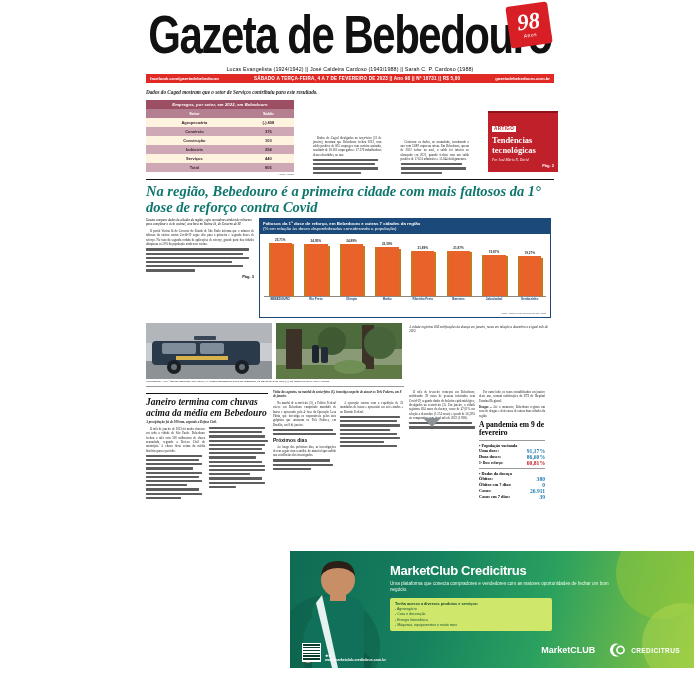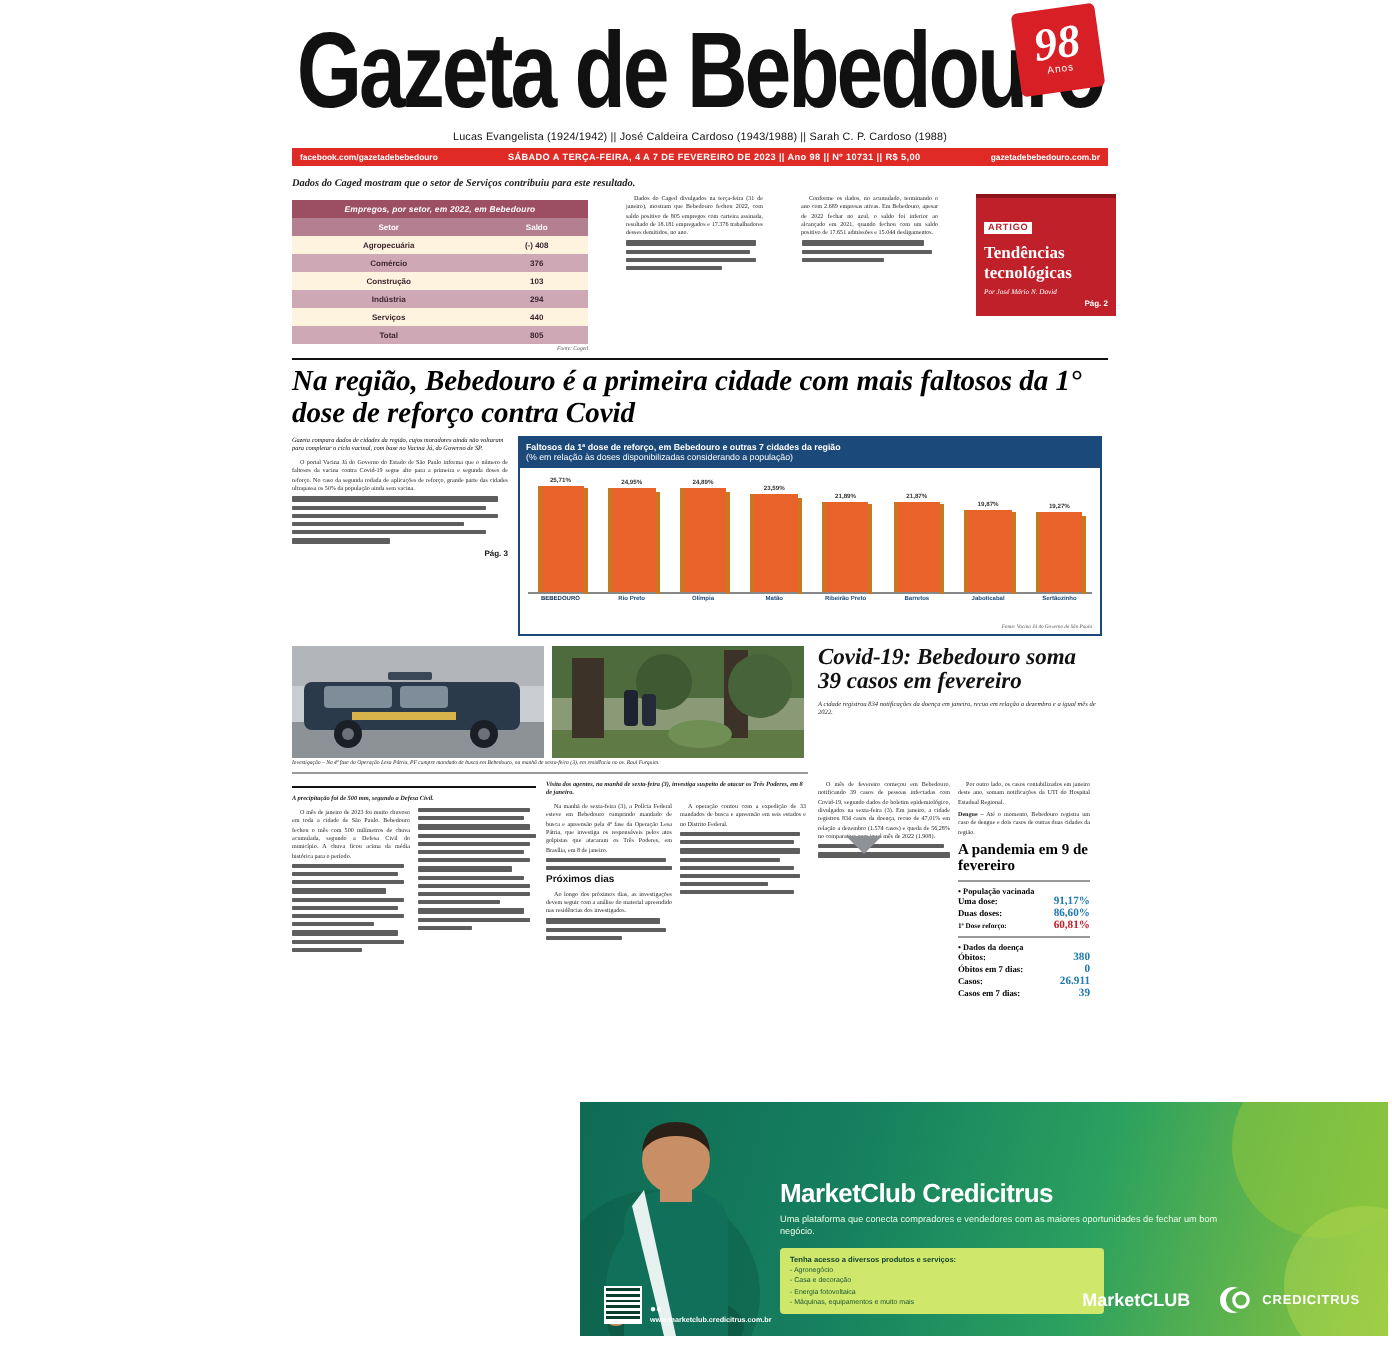--- a/index.html
+++ b/index.html
@@ -47,21 +47,21 @@
 
   
   .artbox{width:62px;background:#c0202a;color:#fff;padding:3px 4px 4px 4px;margin-bottom:4px;border-top:2px solid #8d1219;}
   .artbox .kicker{font-family:"Liberation Sans",sans-serif;font-size:4.6px;font-weight:bold;background:#fff;color:#c0202a;
     display:inline-block;padding:.5px 2px;letter-spacing:.4px;}
   .artbox h3{font-family:"Liberation Serif",serif;font-size:8.5px;line-height:9.5px;margin:2px 0 0 0;font-weight:bold;}
   .artbox .by{font-size:3.6px;font-style:italic;margin-top:2.5px;}
   .artbox .pg{font-family:"Liberation Sans",sans-serif;font-size:4px;font-weight:bold;text-align:right;margin-top:1px;}
 
   
-  .sec2 h2{font-family:"Liberation Serif",serif;font-style:italic;font-weight:bold;font-size:14.5px;line-height:16px;margin:0;color:#000000;}
+  .sec2 h2{font-family:"Liberation Serif",serif;font-style:italic;font-weight:bold;font-size:14.5px;line-height:16px;margin:0;color:#0f766e;}
 
   
   .chart{border:1px solid #1b4a7a;background:#fff;}
   .chart-hd{background:#1b4a7a;color:#fff;font-family:"Liberation Sans",sans-serif;font-size:4.4px;
     font-weight:bold;padding:2px 3px;line-height:5.6px;}
   .chart-body{position:relative;height:74px;padding:4px 4px 0 4px;}
   .bars{display:flex;align-items:flex-end;justify-content:space-between;height:58px;border-bottom:.6px solid #888;}
   .bar-wrap{width:11.5%;display:flex;flex-direction:column;align-items:center;justify-content:flex-end;height:100%;}
   .bar-val{font-family:"Liberation Sans",sans-serif;font-size:3.1px;font-weight:bold;color:#333;margin-bottom:1px;}
   .bar{width:72%;background:#e8622a;position:relative;box-shadow:2px 0 0 0 #c8781f inset;}
@@ -86,21 +86,21 @@
   .stat-row .v.red{color:#c0202a;}
 
   
   .pfhead{font-family:"Liberation Sans",sans-serif;font-weight:bold;font-size:8.6px;line-height:9.6px;color:#111;}
   .pfsub{font-style:italic;font-size:3.2px;line-height:4px;color:#222;}
   .subhead{font-family:"Liberation Serif",serif;font-style:italic;font-weight:bold;font-size:9.5px;line-height:10.5px;color:#111;}
   .kicker2{font-family:"Liberation Sans",sans-serif;font-weight:bold;font-size:4.6px;color:#111;}
 
   
   .ad{position:relative;overflow:hidden;background:linear-gradient(105deg,#0f6b54 0%,#16805f 34%,#2aa05f 62%,#8fc63d 100%);}
-  .ad-title{font-family:"Liberation Sans",sans-serif;font-weight:bold;color:#fff;font-size:13px;letter-spacing:-.3px;margin-top:26px;}
+  .ad-title{font-family:"Liberation Sans",sans-serif;font-weight:bold;color:#fff;font-size:13px;letter-spacing:-.3px;}
   .ad-sub{font-family:"Liberation Sans",sans-serif;color:#eafbe6;font-size:4.6px;line-height:6px;margin-top:3px;}
   .ad-list{background:#cfe86b;border-radius:2px;padding:4px 5px;margin-top:5px;width:152px;}
   .ad-list .t{font-family:"Liberation Sans",sans-serif;font-weight:bold;font-size:3.8px;color:#14462f;}
   .ad-list li{font-family:"Liberation Sans",sans-serif;font-size:3.5px;color:#1b5537;list-style:none;margin-top:1.2px;}
   .qr{width:17px;height:17px;background:
       repeating-linear-gradient(0deg,#fff 0 1.4px,#0a3d2c 1.4px 2.8px),
       repeating-linear-gradient(90deg,#fff 0 1.4px,transparent 1.4px 2.8px);
       background-color:#fff;border:1px solid #fff;}
   .adlogo{font-family:"Liberation Sans",sans-serif;color:#fff;font-weight:bold;font-size:9px;}
   .arrow-down{width:0;height:0;border-left:9px solid transparent;border-right:9px solid transparent;border-top:9px solid #8e9296;}
@@ -122,21 +122,21 @@
       <span>facebook.com/gazetadebebedouro</span>
       <span class="mid">SÁBADO A TERÇA-FEIRA, 4 A 7 DE FEVEREIRO DE 2023 || Ano 98 || Nº 10731 || R$ 5,00</span>
       <span>gazetadebebedouro.com.br</span>
     </div>
   </div>
 
   <div class="lead">
     <p class="sub">Dados do Caged mostram que o setor de Serviços contribuiu para este resultado.</p>
   </div>
 
-  <div style="display:flex;gap:19px;padding:2px 6px 0 6px;align-items:flex-start;">
+  <div style="display:flex;gap:19px;padding:2px 6px 0 6px;align-items:flex-end;">
     <div style="width:150px;">
       <table class="tbl">
         <tbody>
               <tr>
                 <th class="cap" colspan="2">Empregos, por setor, em 2022, em Bebedouro</th>
               </tr>
         <tr>
           <th class="hd">Setor</th>
           <th class="hd">Saldo</th>
         </tr>
@@ -303,28 +303,28 @@
             <rect x="45" y="24" width="7" height="16" rx="2" fill="#232b38"></rect>
             <ellipse cx="74" cy="44" rx="16" ry="7" fill="#6f8f55"></ellipse>
           </svg>
         </div>
       </div>
       <div class="cap">Investigação – Na 4ª fase da Operação Lesa Pátria, PF cumpre mandado de busca em Bebedouro, na manhã de sexta-feira (3), em residência no av. Raul Furquim.</div>
       <div class="rule-thin" style="margin-top:2px;"></div>
     </div>
 
     <div style="width:140px;" class="covid">
-      <h2>Covid-19: Bebedouro soma 39 casos em fevereiro</h2>
       <div class="dek">A cidade registrou 834 notificações da doença em janeiro, recuo em relação a dezembro e a igual mês de 2022.</div>
     </div>
   </div>
 
   <div style="display:flex;gap:5px;padding:3px 6px 0 6px;align-items:flex-start;">
     <div style="width:122px;">
       <div class="rule" style="margin:3px 0;"></div>
+      <div class="subhead">Janeiro termina com chuvas acima da média em Bebedouro</div>
       <div class="pfsub" style="font-weight:bold;margin-top:2px;">A precipitação foi de 500 mm, segundo a Defesa Civil.</div>
       <div style="display:flex;gap:4px;margin-top:3px;">
         <div class="body-col" style="width:59px;">
           <p>O mês de janeiro de 2023 foi muito chuvoso em toda a cidade de São Paulo. Bebedouro fechou o mês com 500 milímetros de chuva acumulada, segundo a Defesa Civil do município. A chuva ficou acima da média histórica para o período.</p>
           <div class="fakeline s95"></div>
               <div class="fakeline s90"></div>
               <div class="fakeline s95"></div>
           <div class="fakeline s80"></div>
               <div class="fakeline s95"></div>
               <div class="fakeline s90"></div>

